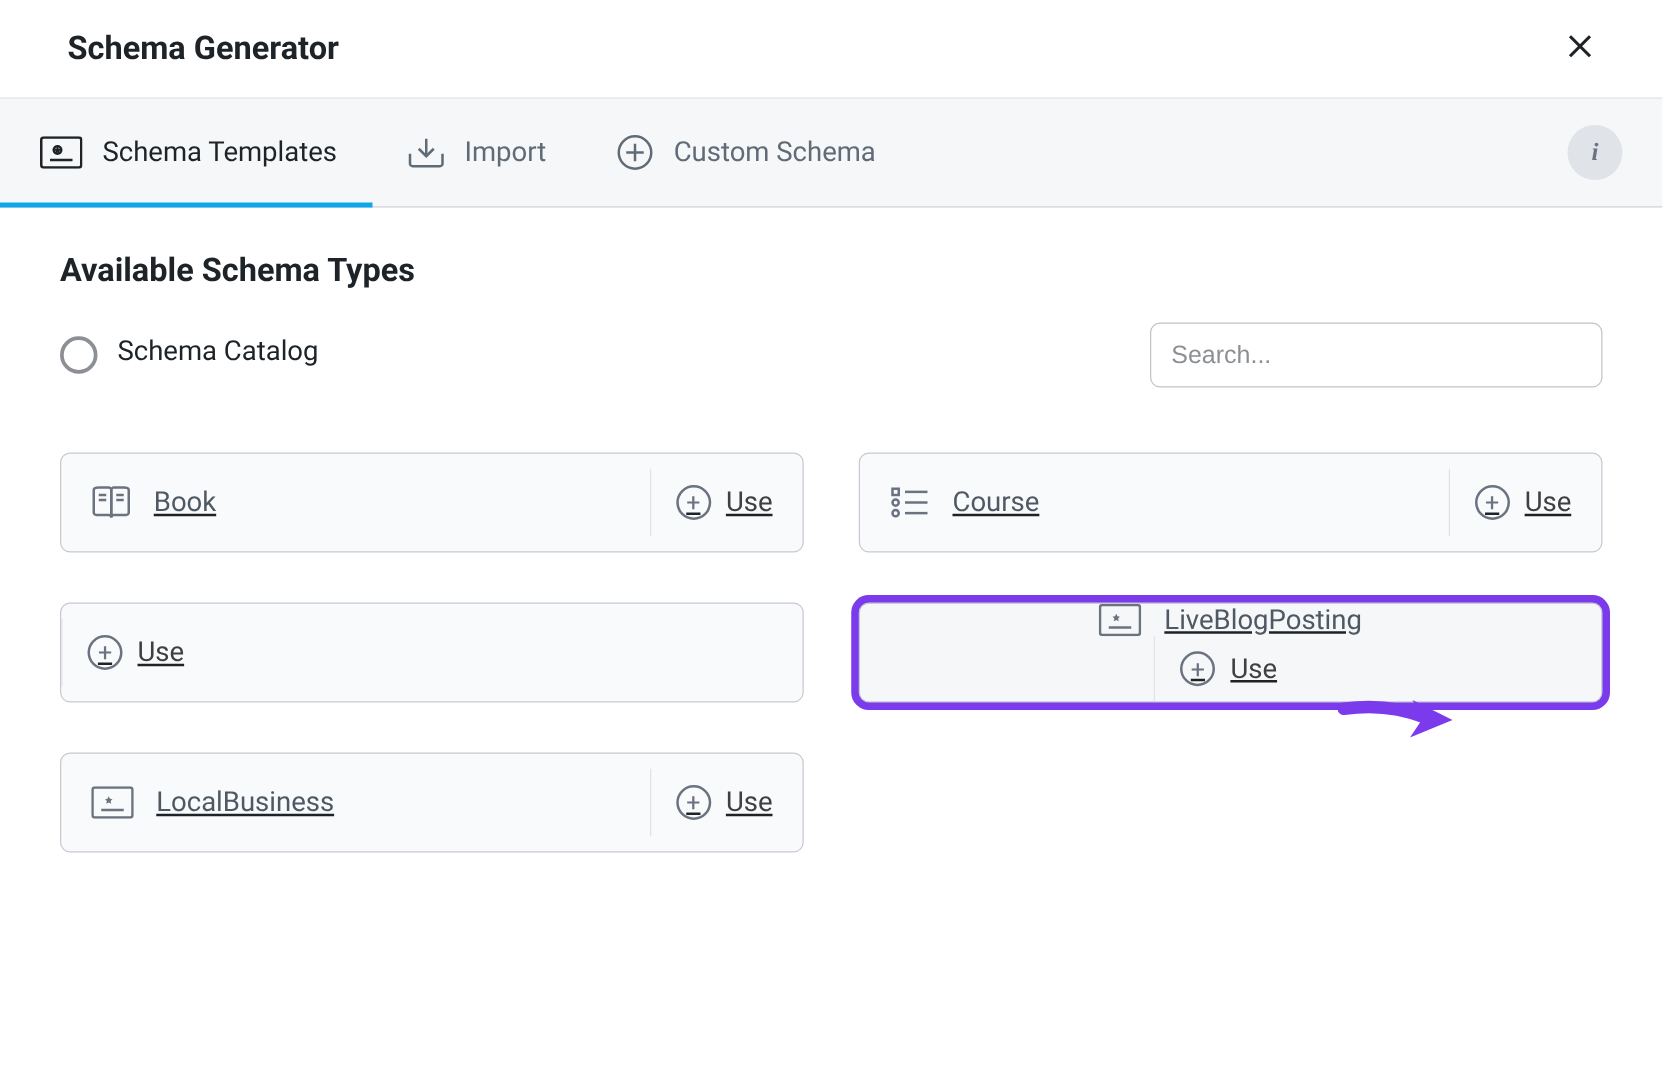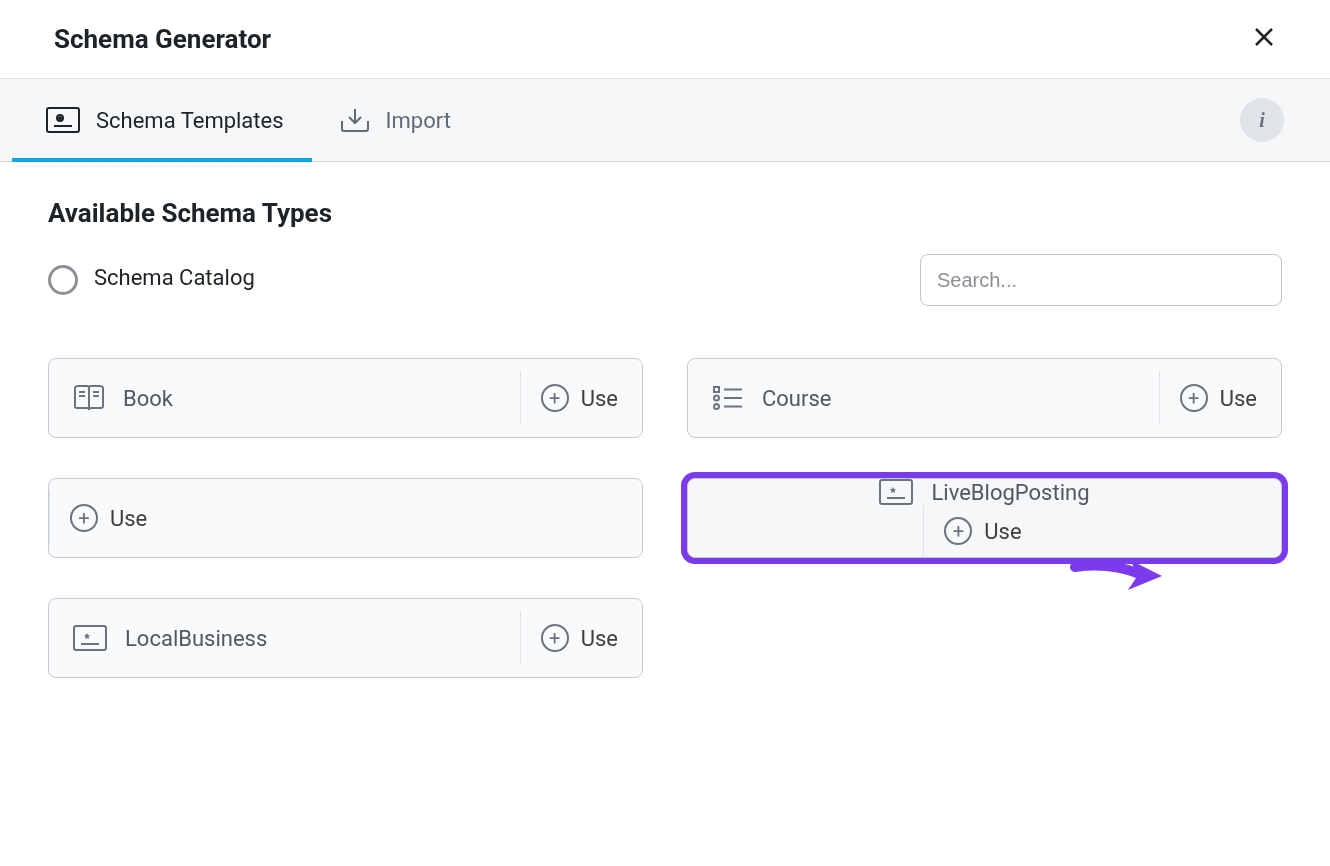--- a/index.html
+++ b/index.html
@@ -37,21 +37,21 @@
       line-height: 1;
       font-weight: 400;
     }
     .tabs-bar {
       display: flex;
       align-items: center;
       justify-content: space-between;
       border-top: 1px solid #e0e3e7;
       border-bottom: 1px solid #d0d4d9;
       background: #f6f7f8;
-      padding: 0 46px;
+      padding: 0 32px;
       position: relative;
     }
     .tabs {
       display: flex;
       gap: 42px;
     }
     .tab {
       display: flex;
       align-items: center;
       gap: 16px;
@@ -166,20 +166,21 @@
     }
     .card {
       display: flex;
       align-items: center;
       border: 1px solid #c6cad0;
       border-radius: 8px;
       height: 80px;
       background: #f9fafb;
       cursor: pointer;
       position: relative;
+      text-decoration: underline;
     }
     .card.highlighted {
       box-shadow: 0 0 0 6px #7c3aed;
       background: #f6f7f8;
       flex-direction: column;
     }
     .card-left {
       display: flex;
       align-items: center;
       gap: 18px;
@@ -260,20 +261,30 @@
       </div>
       <div class="tab">
         <span class="tab-icon">
           <svg width="30" height="26" viewBox="0 0 30 26" fill="none" stroke="currentColor" stroke-width="2">
             <line x1="15" y1="2" x2="15" y2="16"></line>
             <polyline points="9,10 15,16 21,10"></polyline>
             <path d="M2 14 L2 22 C2 23 3 24 4 24 L26 24 C27 24 28 23 28 22 L28 14"></path>
           </svg>
         </span>
         <span>Import</span>
+      </div>
+      <div class="tab">
+        <span class="tab-icon">
+          <svg width="30" height="30" viewBox="0 0 30 30" fill="none" stroke="currentColor" stroke-width="2">
+            <circle cx="15" cy="15" r="13"></circle>
+            <line x1="15" y1="8" x2="15" y2="22"></line>
+            <line x1="8" y1="15" x2="22" y2="15"></line>
+          </svg>
+        </span>
+        <span>Custom Schema</span>
       </div>
     </div>
     <div class="info-btn">i</div>
   </div>
 
   <div class="content">
     <div class="section-title">Available Schema Types</div>
 
     <div class="filter-row">
       <div class="radio-group">

